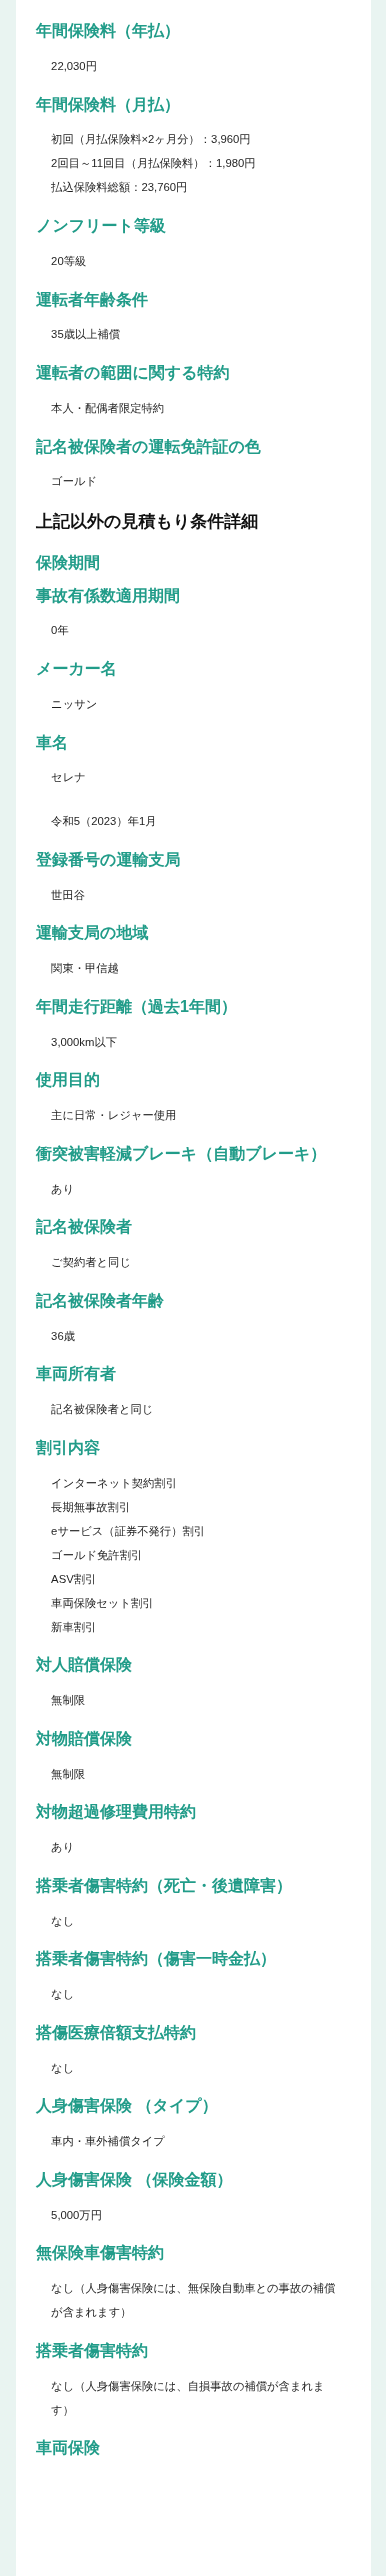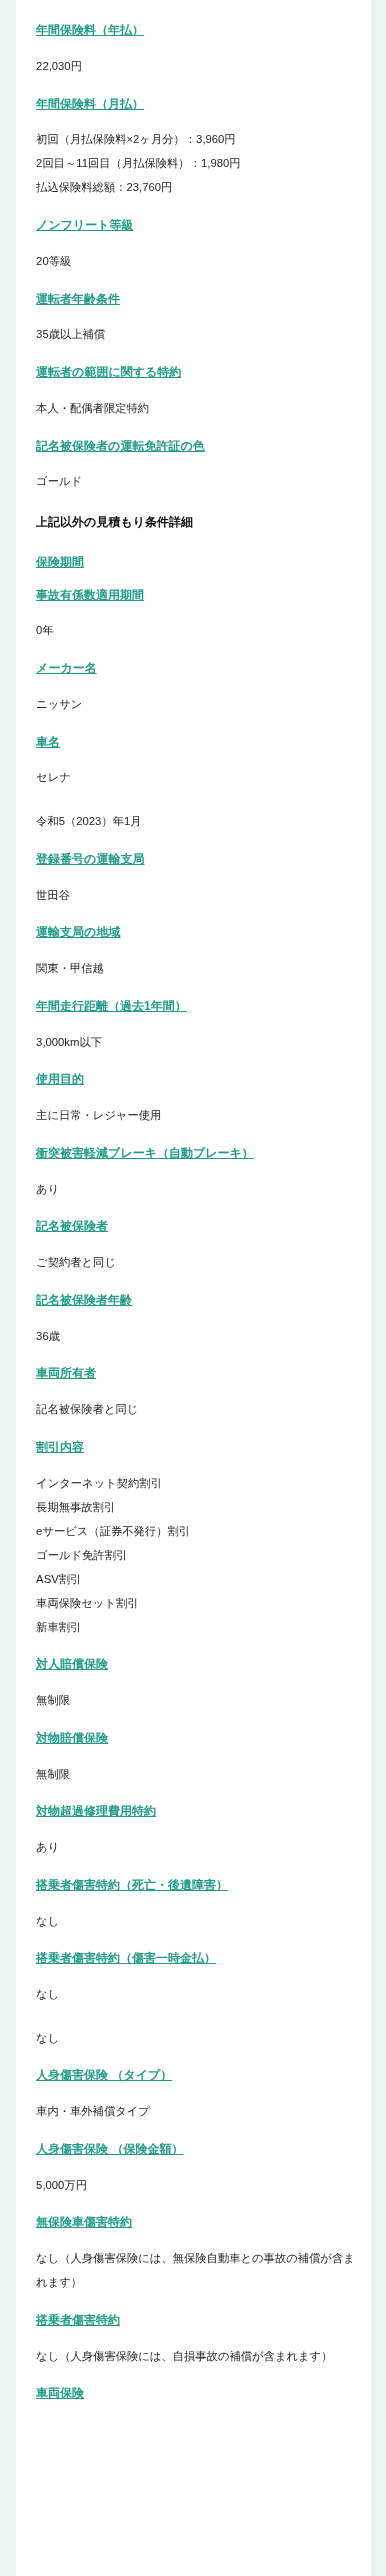--- a/index.html
+++ b/index.html
@@ -16,35 +16,34 @@
     box-sizing: border-box;
     margin: 0 15.5px;
     min-height: 4018px;
     background: #FFFFFF;
     border-radius: 0 0 25px 25px;
     padding: 24px 15.5px 31px 20.6px;
   }
   .field { margin-bottom: 19.6px; }
   .field-label {
     color: #219C89;
-    font-size: 12px;
+    font-size: 16px;
     font-weight: 700;
     line-height: 13.4px;
     margin-bottom: 16.5px;
-    text-decoration: underline;
-  }
-  .field-value { margin: 0; }
+  }
+  .field-value { margin: 15px; }
   .value-line {
     color: #1F1F1F;
     font-size: 11.3px;
     line-height: 24px;
   }
   .section-heading {
     color: #111111;
-    font-size: 12px;
+    font-size: 17px;
     font-weight: 700;
     line-height: 18.5px;
     margin: 0 0 24px 0;
   }
 </style>
 </head>
 <body>
 
 <div class="card">
   <div id="top-fields">
@@ -199,20 +198,21 @@
           <div class="value-line">なし</div>
         </div>
       </div>
       <div class="field">
         <div class="field-label">搭乗者傷害特約（傷害一時金払）</div>
         <div class="field-value">
           <div class="value-line">なし</div>
         </div>
       </div>
       <div class="field">
+        <div class="field-label">搭傷医療倍額支払特約</div>
         <div class="field-value">
           <div class="value-line">なし</div>
         </div>
       </div>
       <div class="field">
         <div class="field-label">人身傷害保険 （タイプ）</div>
         <div class="field-value">
           <div class="value-line">車内・車外補償タイプ</div>
         </div>
       </div>

